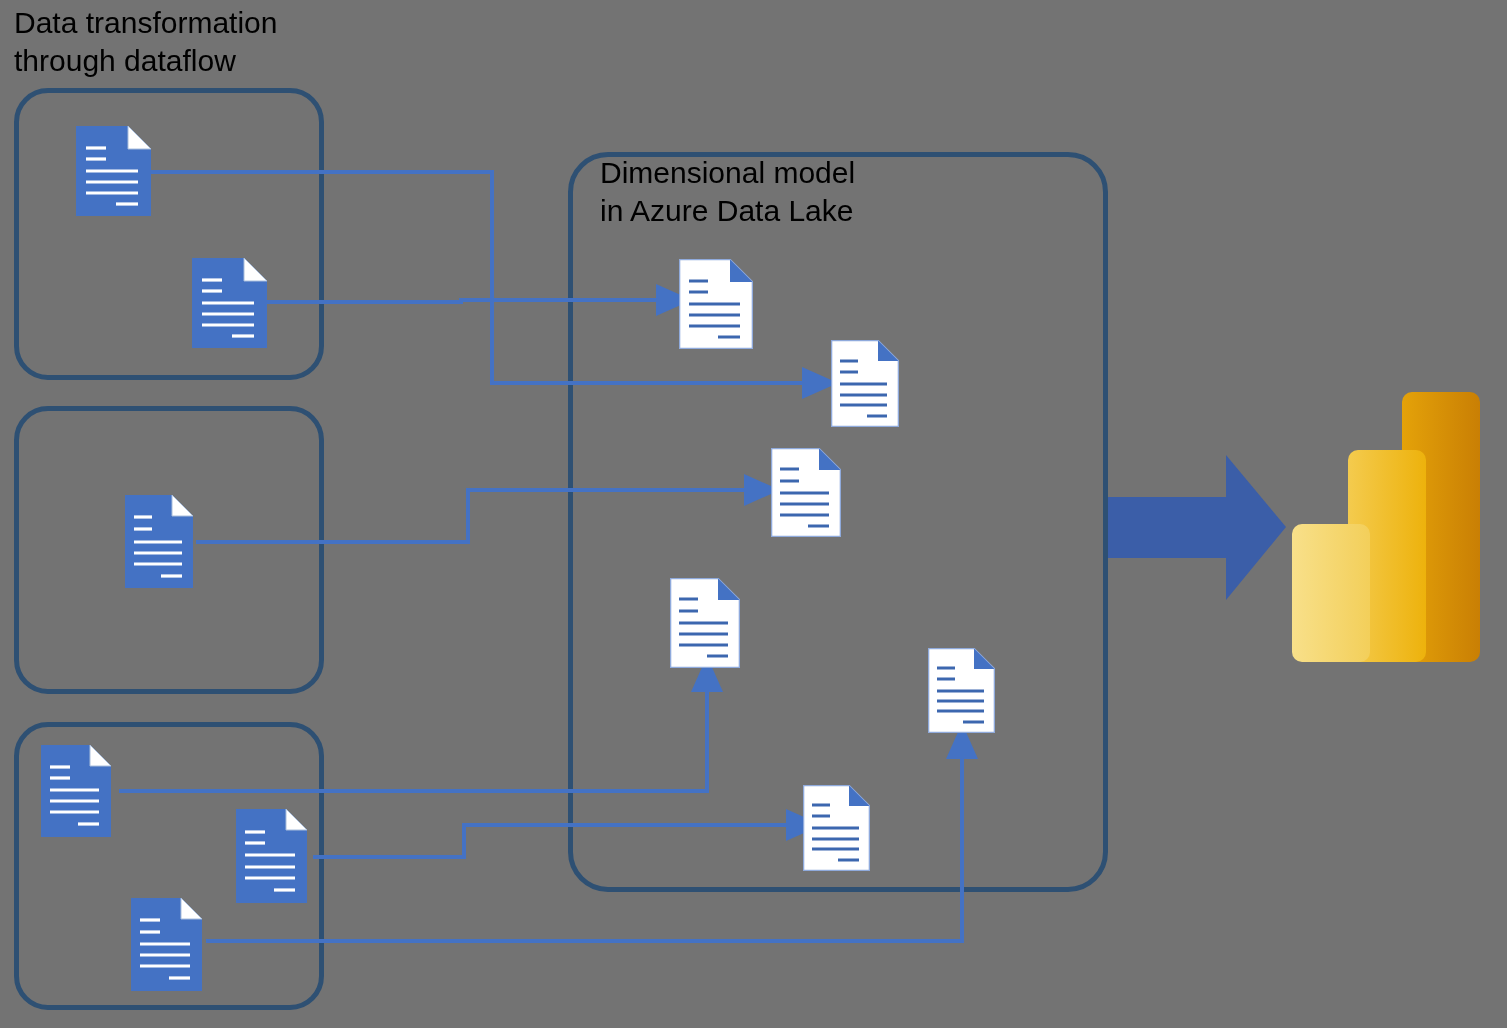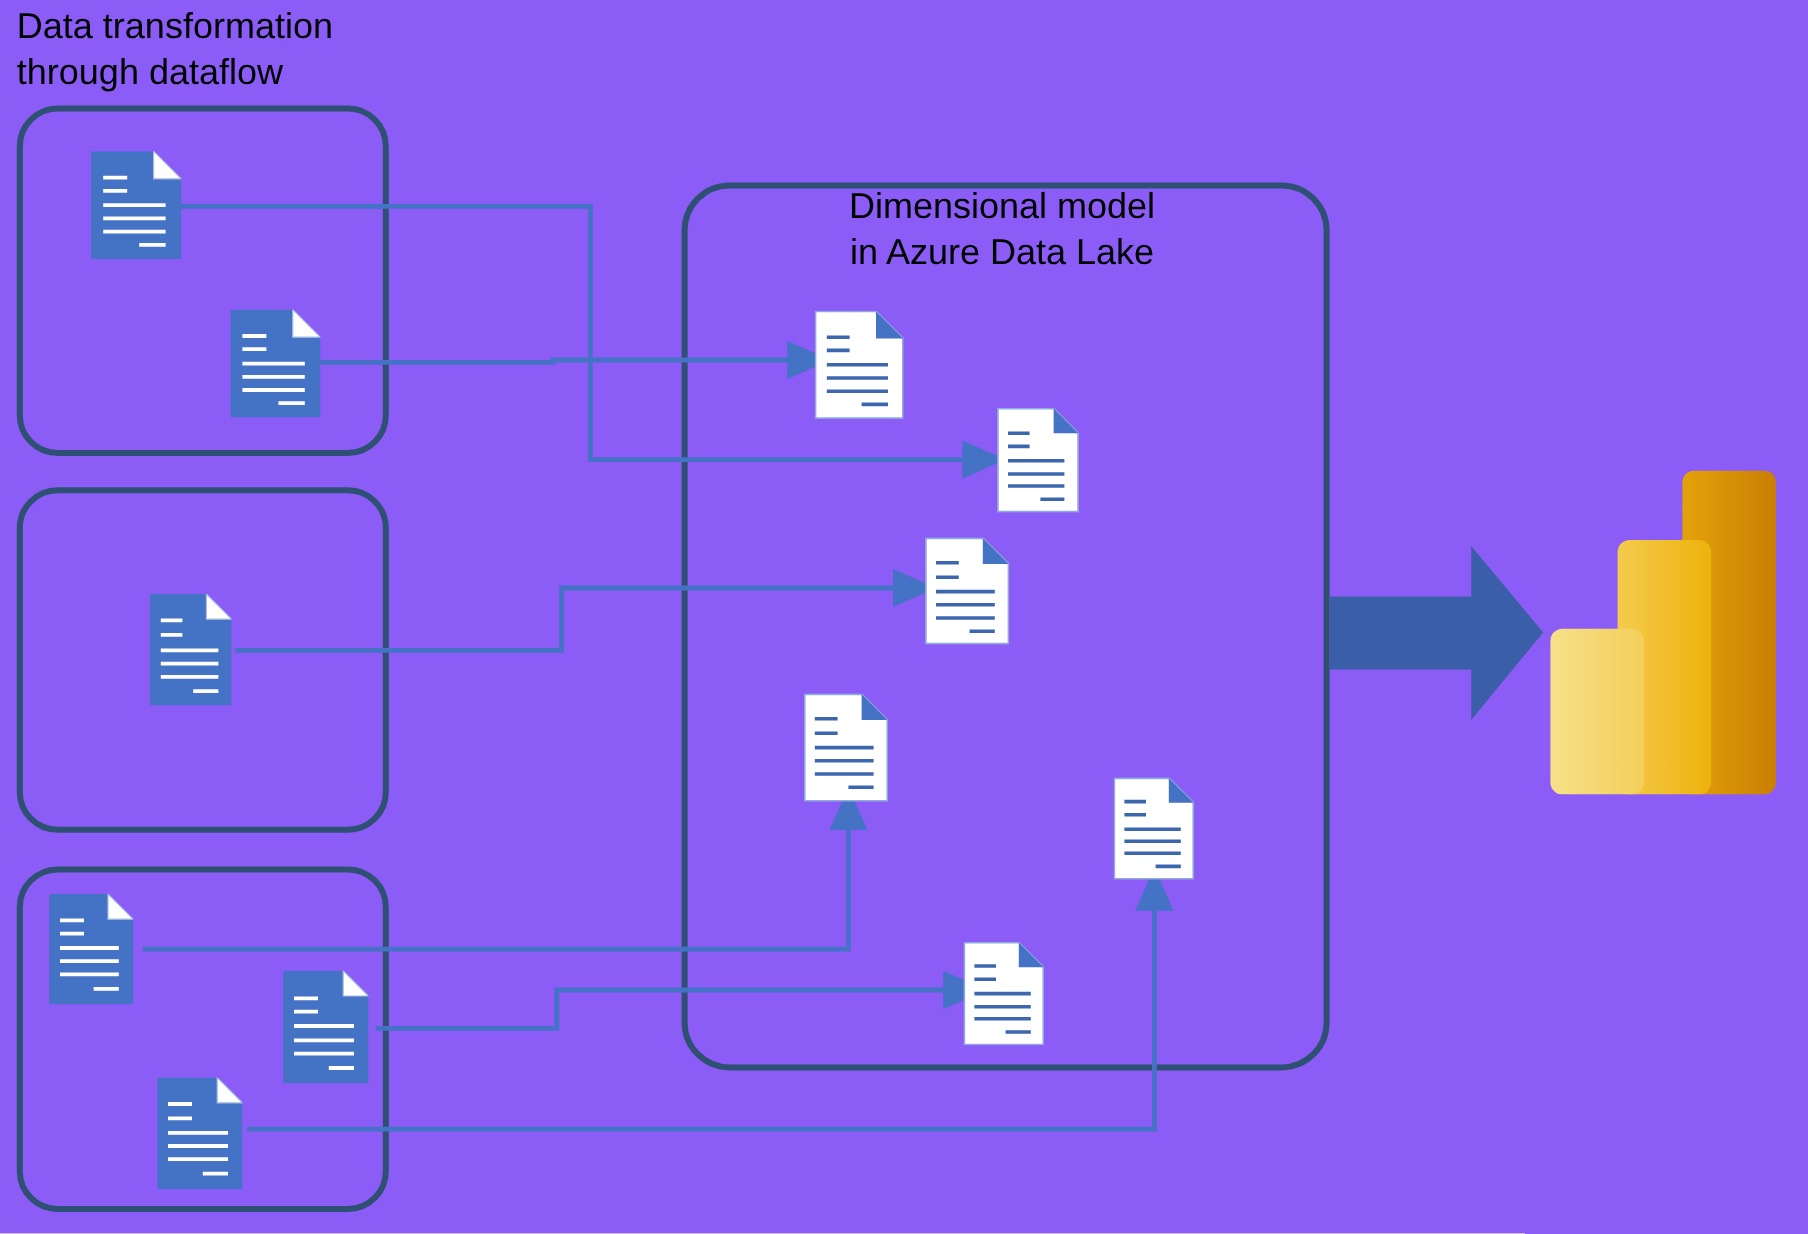--- a/index.html
+++ b/index.html
@@ -7,30 +7,29 @@
     padding: 0;
     background: #ffffff;
   }
   body {
     font-family: "Liberation Sans", sans-serif;
   }
   #canvas {
     position: relative;
     width: 1507px;
     height: 1028px;
-    background: #8b5cf6;
+    background: #737373;
     overflow: hidden;
   }
   .label {
     position: absolute;
     color: #000000;
     font-family: "Liberation Sans", sans-serif;
     white-space: pre;
     line-height: 1.28;
-    text-align: center;
   }
   #title-label {
     left: 14px;
     top: 4px;
     font-size: 30px;
     text-align: left;
   }
   #dim-label {
     left: 600px;
     top: 154px;

